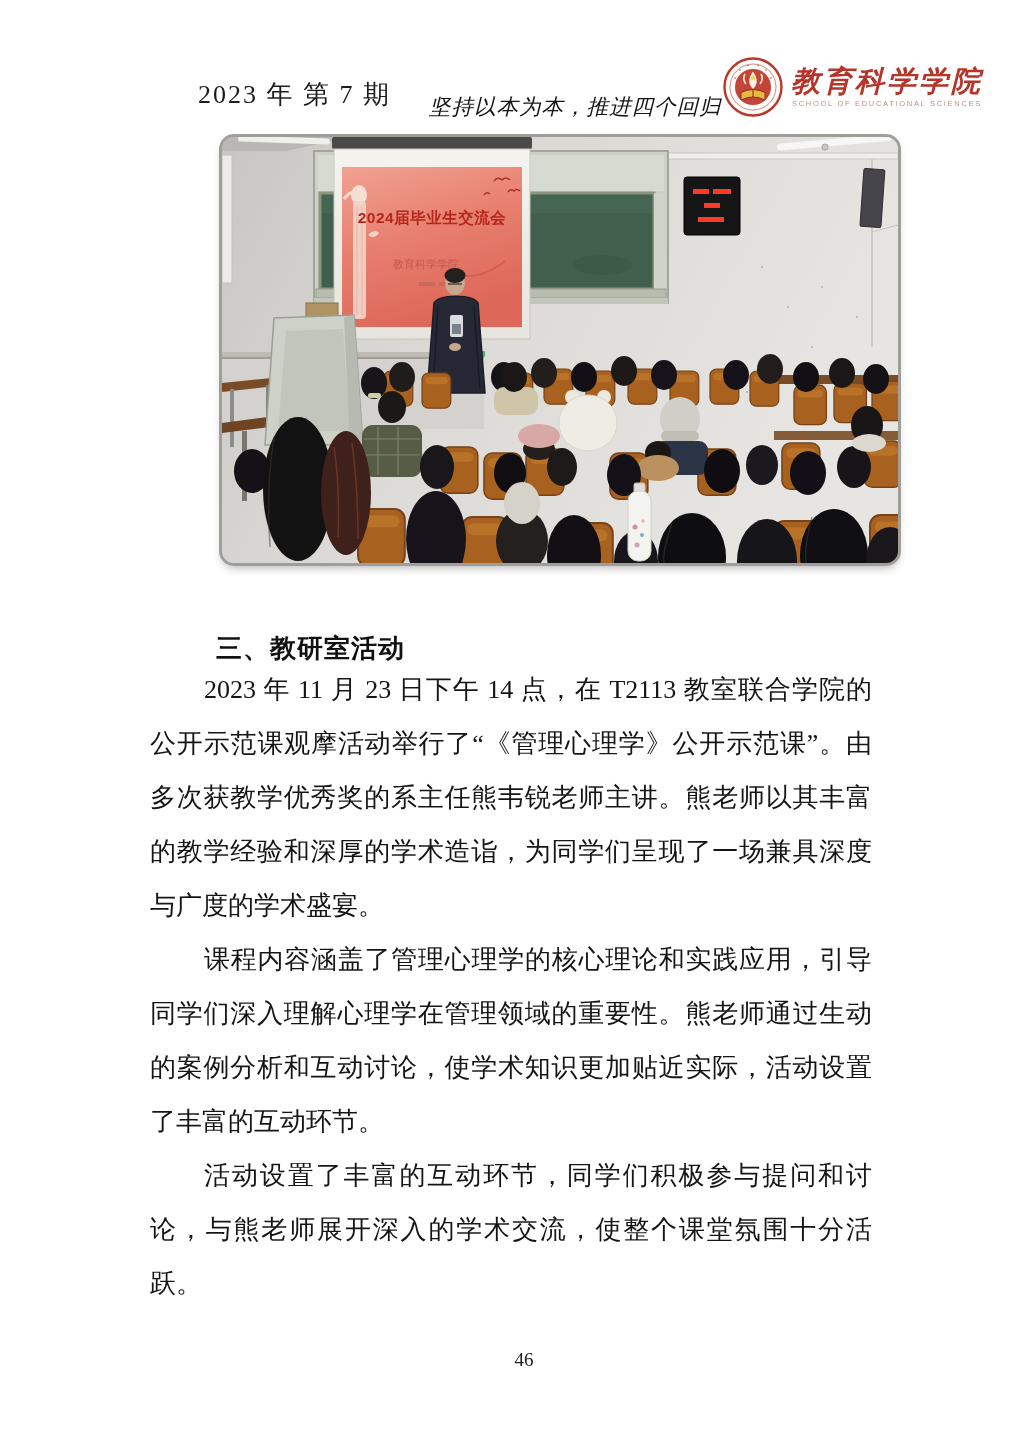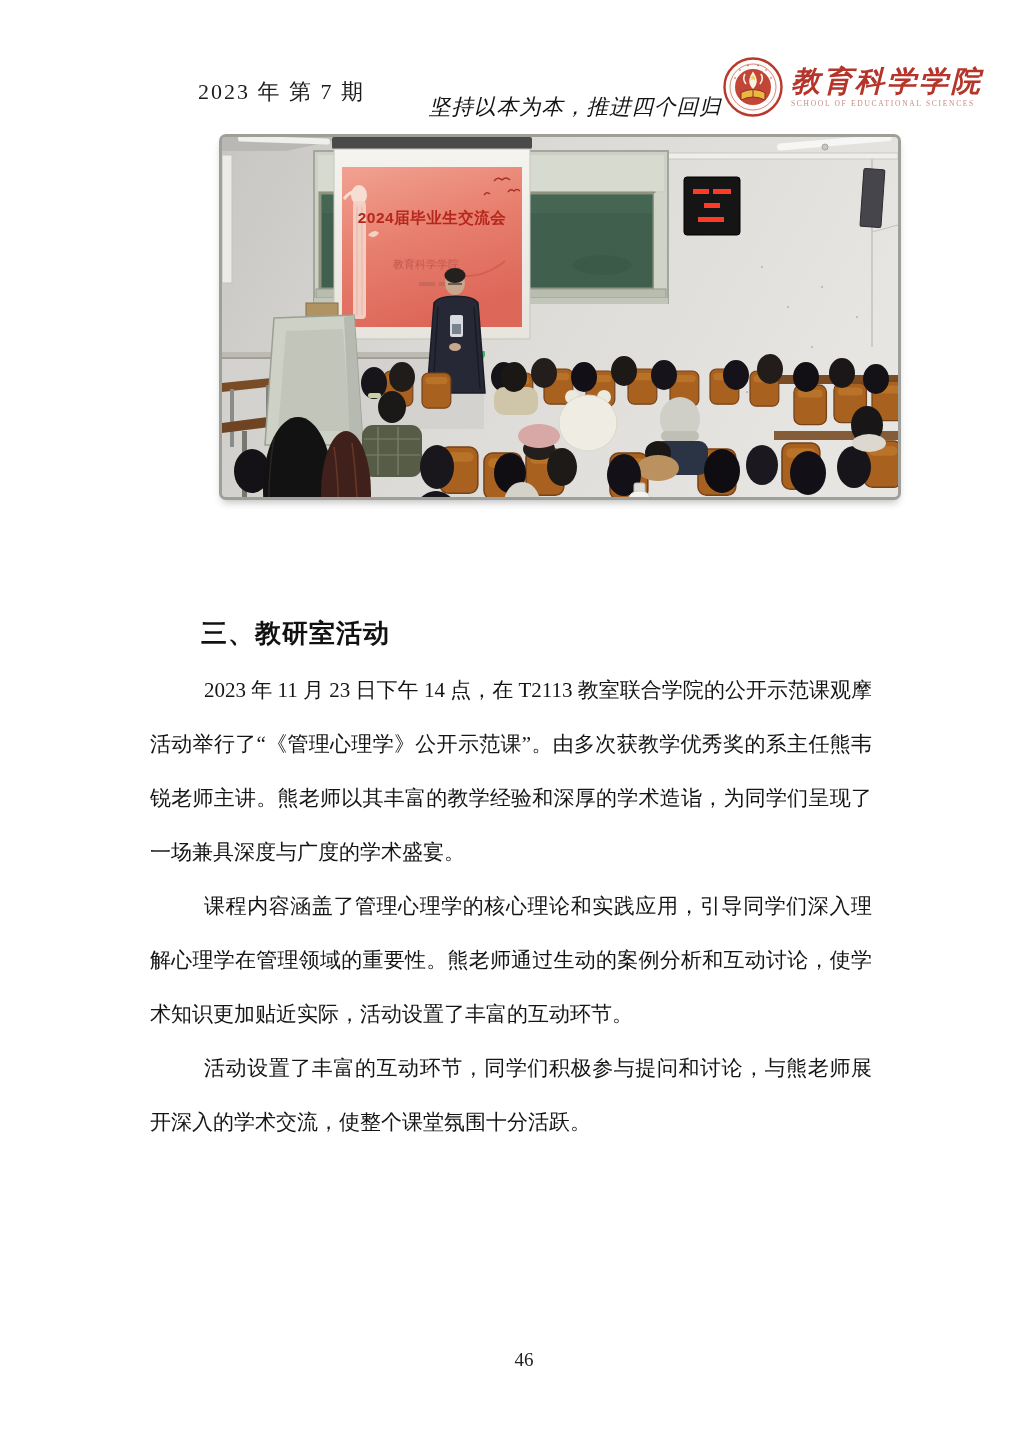--- a/index.html
+++ b/index.html
@@ -5,54 +5,54 @@
   html,body { margin:0; padding:0; background:#ffffff; }
   .page {
     position:relative; width:1024px; height:1448px;
     background:#ffffff; overflow:hidden;
     font-family:"Liberation Serif","DejaVu Serif",serif;
     color:#161616;
   }
   
   .issue {
     position:absolute; left:198px; top:77px;
-    font-size:22px; letter-spacing:2px; color:#1c1c1c; white-space:nowrap;
+    font-size:26px; letter-spacing:2px; color:#1c1c1c; white-space:nowrap;
   }
   .motto {
     position:absolute; left:429px; top:92px;
     font-size:21.5px; font-style:italic; letter-spacing:1px;
     color:#141414; white-space:nowrap;
   }
   .logo { position:absolute; left:722px; top:56px; display:flex; align-items:center; gap:7px; }
   .logo-text { display:flex; flex-direction:column; }
   .logo-title {
     font-size:29px; font-weight:bold; font-style:italic;
     color:#b5352b; letter-spacing:3px; line-height:1.1; white-space:nowrap;
   }
   .logo-sub {
-    font-family:Liberation Serif, serif;
-    font-size:7.5px; color:#c68d85; letter-spacing:1.7px; margin-top:2px; white-space:nowrap;
+    font-family:Liberation Sans, sans-serif;
+    font-size:7.5px; color:#c68d85; letter-spacing:1.7px; margin-top:2px; white-space:nowrap;text-align:center;
   }
   
   .photo {
-    position:absolute; left:222px; top:137px; width:676px; height:360px;
-    margin:0; border-radius:4px; overflow:hidden;
+    position:absolute; left:222px; top:137px; width:676px; height:426px;
+    margin:0; border-radius:12px; overflow:hidden;
     box-shadow:0 0 0 3px #a09e99, 0 5px 9px rgba(0,0,0,.28);
     background:#c4b5fd;
   }
   .photo svg { display:block; }
   
   .heading {
-    position:absolute; left:200px; top:615px; margin:1px;
+    position:absolute; left:200px; top:615px; margin:16px;
     font-family:"Liberation Sans","DejaVu Sans",sans-serif;
     font-size:26px; font-weight:bold; letter-spacing:1px; color:#111;
   }
   .body-text {
     position:absolute; left:150px; top:663px; width:722px;
-    font-size:21px; line-height:54px; text-align:justify; color:#151515;
+    font-size:26px; line-height:54px; text-align:justify; color:#151515;
   }
   .body-text p { margin:0; text-indent:54px; }
   .page-num {
     position:absolute; left:12px; top:1349px; width:1024px;
     text-align:center; font-size:19px; color:#222;
   }
 </style>
 </head>
 <body>
 

